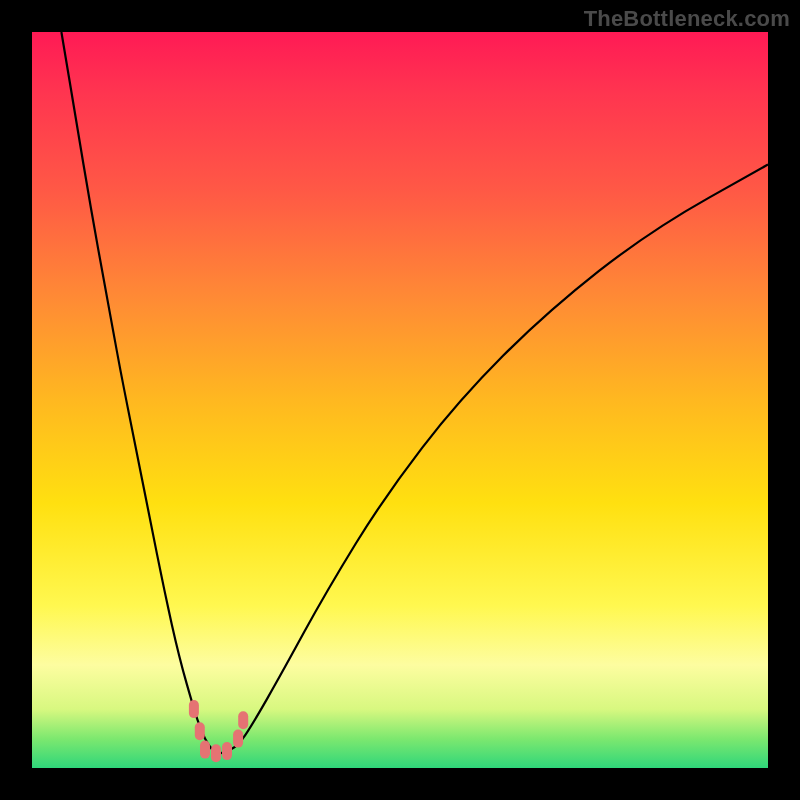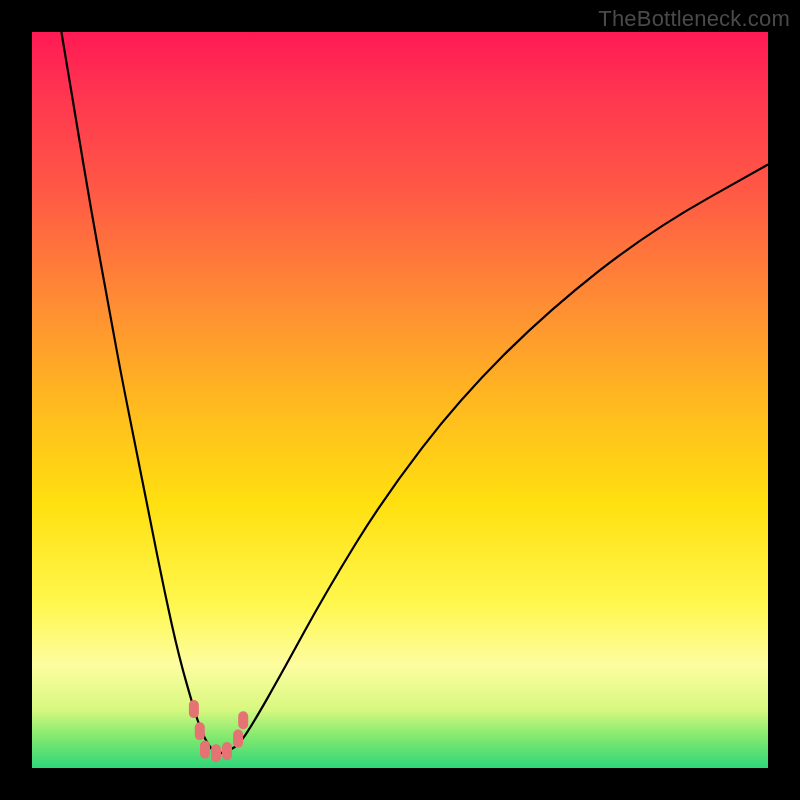--- a/index.html
+++ b/index.html
@@ -41,21 +41,21 @@
       #2fd67a 100%
     );
   }
   .watermark {
     position: absolute;
     top: 6px;
     right: 10px;
     color: #4a4a4a;
     font-size: 22px;
     letter-spacing: 0.2px;
-    font-weight: 400;
+    font-weight: 700;
     user-select: none;
   }
   svg.curve {
     position: absolute;
     top: 0;
     left: 0;
     width: 736px;
     height: 736px;
   }
   .marker {

